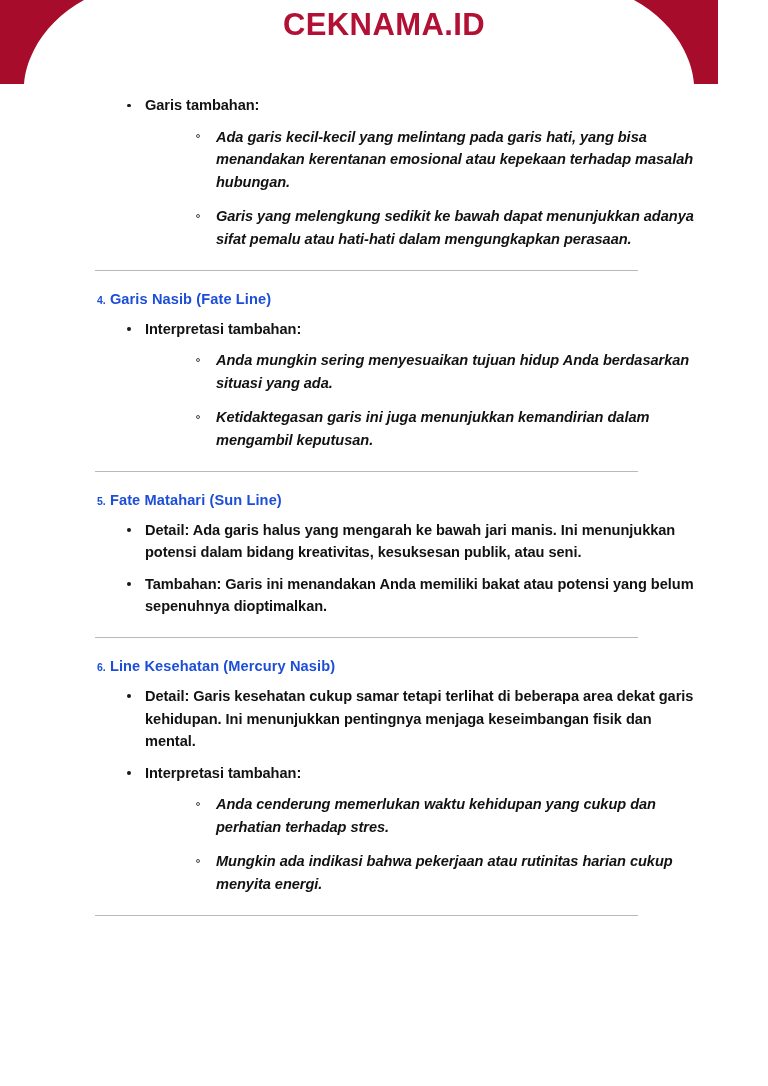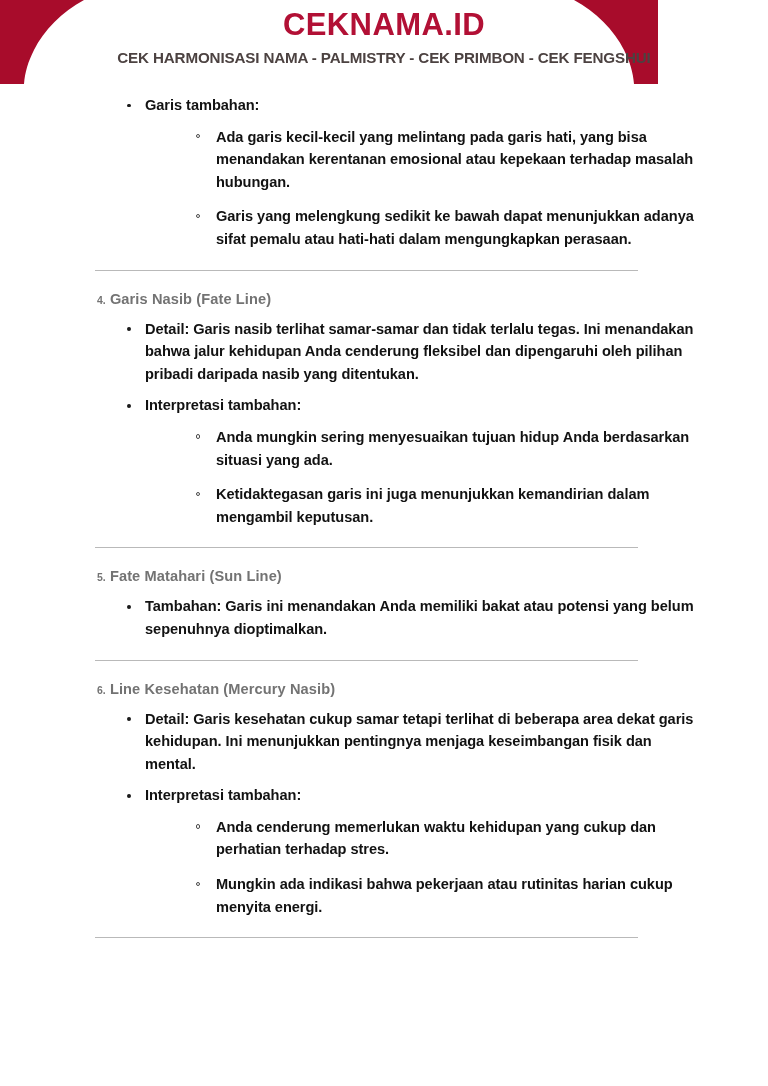--- a/index.html
+++ b/index.html
@@ -12,21 +12,21 @@
     height: 1086px;
     font-family: "Liberation Sans", sans-serif;
     color: #111111;
     overflow: hidden;
     position: relative;
   }
 
   
   .header {
     position: relative;
-    width: 658px;
+    width: 718px;
     height: 84px;
     background: #ffffff;
     overflow: hidden;
   }
   .header-corner {
     position: absolute;
     top: 0;
     width: 130px;
     height: 84px;
     pointer-events: none;
@@ -74,21 +74,21 @@
   .divider {
     height: 0;
     border: none;
     border-top: 1.6px solid #B9B9B9;
     margin: 19px 68px 18px 0;
   }
 
   .section-heading {
     font-size: 14.6px;
     font-weight: bold;
-    color: #737373;
+    color: #1d4ed8;
     line-height: 20px;
     letter-spacing: 0.1px;
     margin: 0 0 8px 2px;
     white-space: nowrap;
   }
   .section-heading .num {
     font-size: 10.5px;
     font-weight: bold;
     letter-spacing: 0;
   }
@@ -119,20 +119,21 @@
     width: 3.8px;
     height: 3.8px;
     border-radius: 50%;
     background: #1a1a1a;
   }
 
   ul.lvl2 {
     list-style: none;
     margin: 9px 0 0 0;
     padding: 0 0 0 50px;
+    font-style: italic;
   }
   ul.lvl2 > li {
     position: relative;
     font-size: 14.6px;
     font-weight: bold;
     line-height: 22.6px;
     color: #121212;
     letter-spacing: -0.05px;
     margin: 0 0 12px 0;
     padding-left: 21px;
@@ -166,21 +167,20 @@
     </svg>
   </span>
 
   <span class="header-corner right">
     <svg width="130" height="84" viewBox="0 0 130 84" xmlns="http://www.w3.org/2000/svg">
       <path d="M130,0 L46,0 C68,12 86,30 96,50 C102,62 105,72 106,84 L130,84 Z" fill="#A80C2B"></path>
     </svg>
   </span>
 
   <div class="brand-title">CEKNAMA.ID</div>
-  <div class="brand-subtitle">CEK HARMONISASI NAMA - PALMISTRY - CEK PRIMBON - CEK FENGSHUI</div>
 </div>
 
 <div class="page">
   <div class="content">
 
     <div class="lead-block">
       <ul class="lvl1">
         <li class="has-sub">
           <span>Garis tambahan:</span>
           <ul class="lvl2">
@@ -193,40 +193,40 @@
 
     <hr class="divider">
 
     <div class="sec-block">
       <div class="section-heading">
         <span class="num">4.</span>
         <span class="title-main">Garis Nasib</span>
         <span class="title-paren">(Fate Line)</span>
       </div>
       <ul class="lvl1">
-        <li>Detail: Garis nasib terlihat samar-samar dan tidak terlalu tegas. Ini menandakan bahwa jalur kehidupan Anda cenderung fleksibel dan dipengaruhi oleh pilihan pribadi daripada nasib yang ditentukan.</li>
         <li class="has-sub">
           <span>Interpretasi tambahan:</span>
           <ul class="lvl2">
             <li>Anda mungkin sering menyesuaikan tujuan hidup Anda berdasarkan situasi yang ada.</li>
             <li>Ketidaktegasan garis ini juga menunjukkan kemandirian dalam mengambil keputusan.</li>
           </ul>
         </li>
       </ul>
     </div>
 
     <hr class="divider">
 
     <div class="sec-block">
       <div class="section-heading">
         <span class="num">5.</span>
         <span class="title-main">Fate Matahari</span>
         <span class="title-paren">(Sun Line)</span>
       </div>
       <ul class="lvl1">
+        <li>Detail: Ada garis halus yang mengarah ke bawah jari manis. Ini menunjukkan potensi dalam bidang kreativitas, kesuksesan publik, atau seni.</li>
         <li>Tambahan: Garis ini menandakan Anda memiliki bakat atau potensi yang belum sepenuhnya dioptimalkan.</li>
       </ul>
     </div>
 
     <hr class="divider">
 
     <div class="sec-block">
       <div class="section-heading">
         <span class="num">6.</span>
         <span class="title-main">Line Kesehatan</span>

